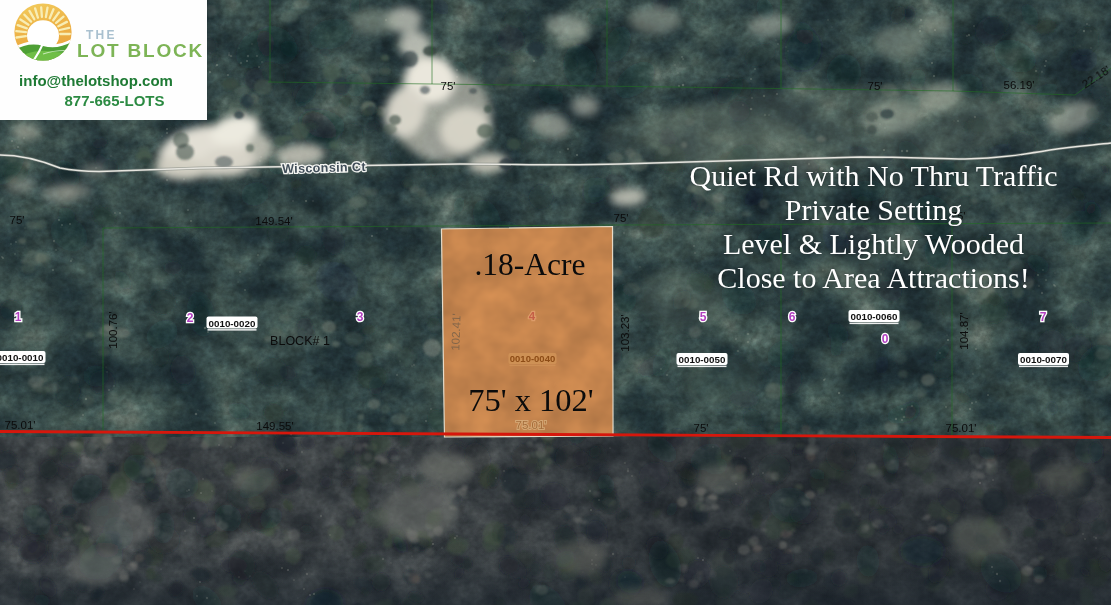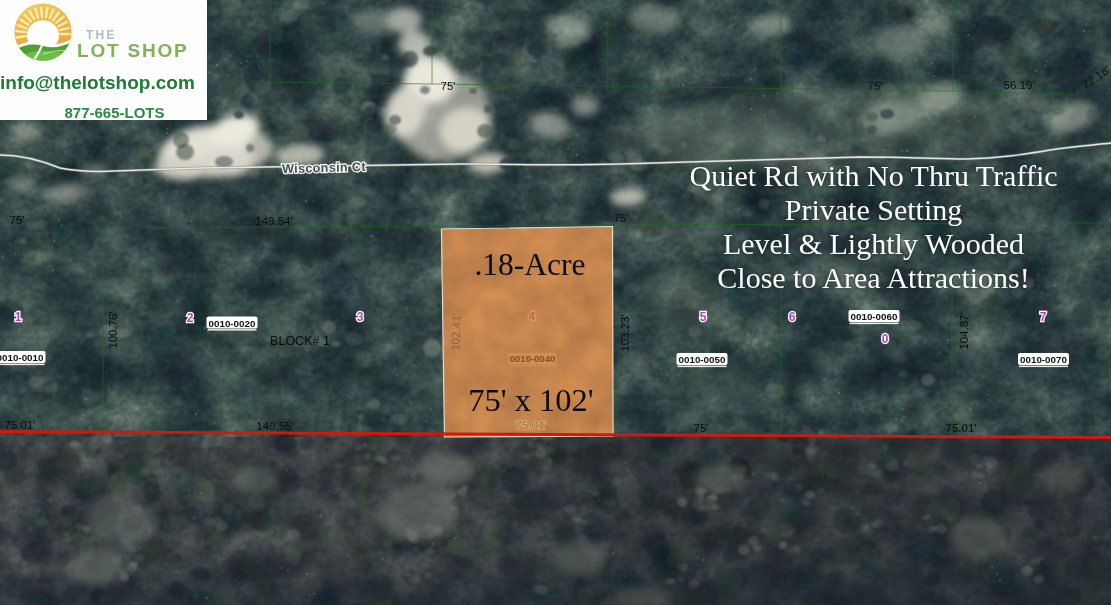--- a/index.html
+++ b/index.html
@@ -1712,19 +1712,19 @@
 <path d="M-1 46.5 Q 15 36.5 30 41 Q 45 45.5 61 35.5 L61 61 L-1 61 Z" fill="#ffffff"></path>
 <path d="M-1 49.5 Q 15 39.5 30 44 Q 46 48 61 38.5 L61 61 L-1 61 Z" fill="#4ea035"></path>
 <path d="M-1 61 Q 16 45.5 38 49.5 Q 51 51.5 61 50 L61 61 Z" fill="#6fbe46"></path>
 <path d="M19 61 Q 26.5 50 30.5 40.5" stroke="#ffffff" stroke-width="2" fill="none"></path>
 <path d="M30 52 Q 40 48.5 52 48.5" stroke="#eafbe2" stroke-width="1.2" fill="none" opacity="0.7"></path>
 </g>
 </svg>
 
 <div style="position:absolute;left:86px;top:28px;font-size:12px;font-weight:bold;letter-spacing:2.2px;color:#a9c0cf;">THE</div>
 
-<div style="position:absolute;left:77px;top:40px;font-size:19px;font-weight:bold;letter-spacing:1.8px;color:#7db456;">LOT SHOP</div>
-
-<div style="position:absolute;left:0;top:72px;width:192px;text-align:center;font-size:19px;font-weight:bold;color:#1e7a34;">info@thelotshop.com</div>
-
-<div style="position:absolute;left:0;top:104px;width:229px;text-align:center;font-size:15px;font-weight:bold;color:#2b8a42;">877-665-LOTS</div>
+<div style="position:absolute;left:77px;top:40px;font-size:19px;font-weight:bold;letter-spacing:1.8px;color:#7db456;">LOT BLOCK</div>
+
+<div style="position:absolute;left:0;top:72px;width:192px;text-align:center;font-size:15px;font-weight:bold;color:#1e7a34;">info@thelotshop.com</div>
+
+<div style="position:absolute;left:0;top:92px;width:229px;text-align:center;font-size:15px;font-weight:bold;color:#2b8a42;">877-665-LOTS</div>
 
 <div style="position:absolute;left:625px;top:159px;width:497px;text-align:center;font-family:'Liberation Serif',serif;font-size:30px;line-height:34px;color:#ffffff;text-shadow:0 0 3px rgba(20,25,28,0.5);">Quiet Rd with No Thru Traffic<br>Private Setting<br>Level &amp; Lightly Wooded<br>Close to Area Attractions!</div>
 </div>
 </body></html>

